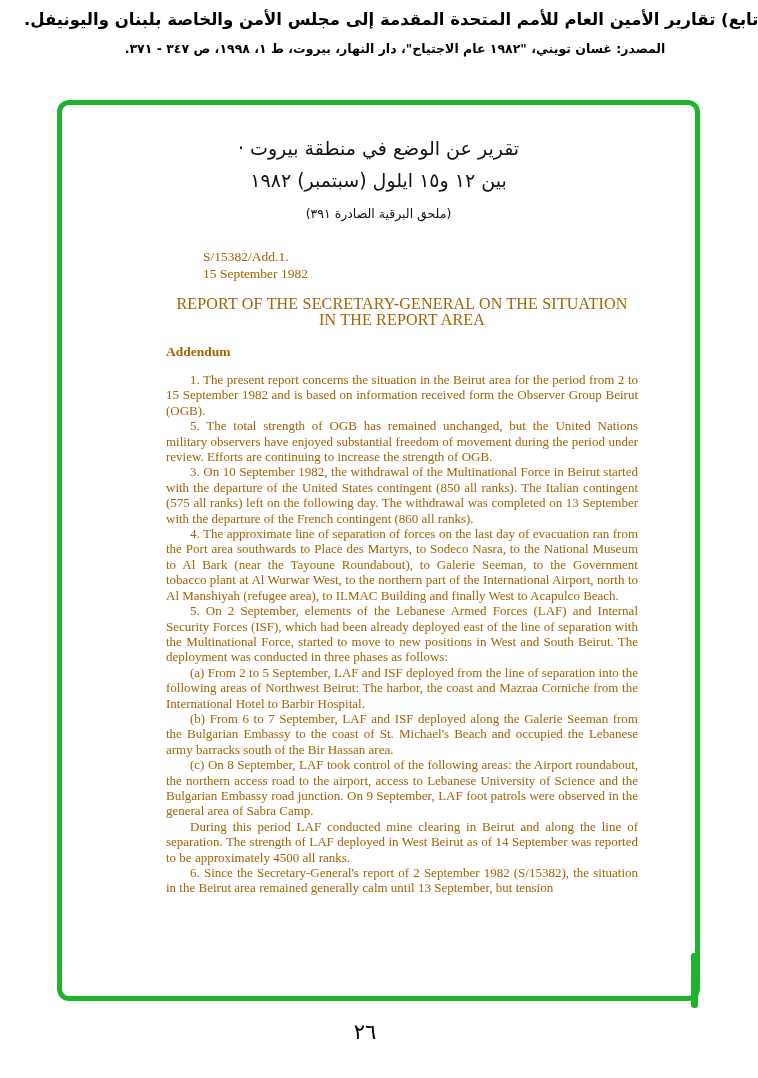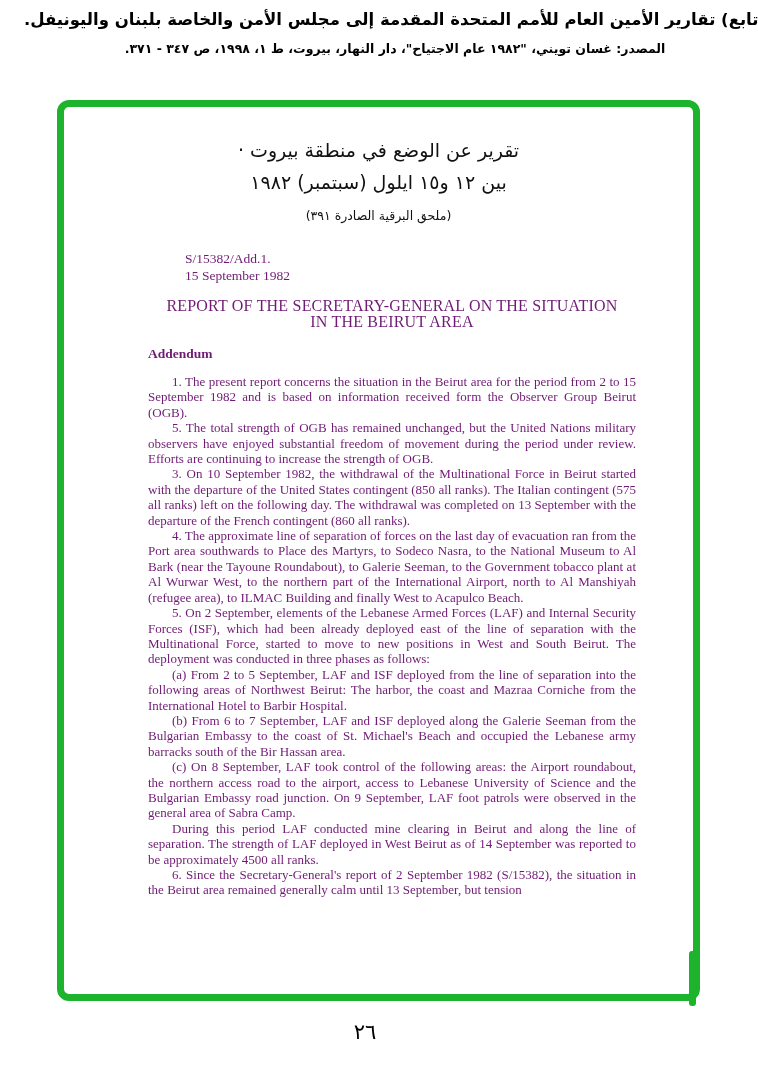--- a/index.html
+++ b/index.html
@@ -28,21 +28,21 @@
   .hdr-line1 { font-size: 16.5px; line-height: 26px; letter-spacing: 0; }
   .hdr-line2 { font-size: 12.5px; line-height: 22px; margin-top: 5px; }
 
   .green-box {
     position: absolute;
     left: 57px;
     top: 100px;
     width: 643px;
     height: 901px;
     box-sizing: border-box;
-    border: 7px solid #8b5cf6;
+    border: 5px solid #8b5cf6;
     border-radius: 12px;
     background: transparent;
   }
   .border-overshoot {
     position: absolute;
     right: -3px;
     bottom: -12px;
     width: 7px;
     height: 55px;
     border-radius: 3px;
@@ -55,22 +55,23 @@
     direction: rtl;
     font-family: "DejaVu Sans", sans-serif;
     color: #111;
   }
   .at-line1 { font-size: 19px; line-height: 27px; margin-bottom: 5px; }
   .at-line2 { font-size: 19px; line-height: 27px; margin-bottom: 11px; }
   .at-line3 { font-size: 12.5px; line-height: 18px; }
 
   .english {
     font-family: "Liberation Serif", serif;
-    color: #701a75;
-    padding: 0 57px 0 84px;
+    color: #a16207;
+    padding: 0 57px 0 56px;
+    margin-left: 48px;
   }
   .doc-id {
     margin: 26px 0 0 37px;
     font-size: 13.5px;
     line-height: 16.5px;
   }
   .report-title {
     margin-top: 14px;
     text-align: center;
     font-size: 16px;
@@ -124,21 +125,21 @@
   </div>
 
   <div class="english">
     <div class="doc-id">
       <div>S/15382/Add.1.</div>
       <div>15 September 1982</div>
     </div>
 
     <div class="report-title">
       <div>REPORT OF THE SECRETARY-GENERAL ON THE SITUATION</div>
-      <div>IN THE BEIRUT AREA</div>
+      <div>IN THE REPORT AREA</div>
     </div>
 
     <div class="addendum">Addendum</div>
 
     <div class="body-text">
       <p>1. The present report concerns the situation in the Beirut area for the period from 2 to 15 September 1982 and is based on information received form the Observer Group Beirut (OGB).</p>
       <p>5. The total strength of OGB has remained unchanged, but the United Nations military observers have enjoyed substantial freedom of movement during the period under review. Efforts are continuing to increase the strength of OGB.</p>
       <p>3. On 10 September 1982, the withdrawal of the Multinational Force in Beirut started with the departure of the United States contingent (850 all ranks). The Italian contingent (575 all ranks) left on the following day. The withdrawal was completed on 13 September with the departure of the French contingent (860 all ranks).</p>
       <p>4. The approximate line of separation of forces on the last day of evacuation ran from the Port area southwards to Place des Martyrs, to Sodeco Nasra, to the National Museum to Al Bark (near the Tayoune Roundabout), to Galerie Seeman, to the Government tobacco plant at Al Wurwar West, to the northern part of the International Airport, north to Al Manshiyah (refugee area), to ILMAC Building and finally West to Acapulco Beach.</p>
       <p>5. On 2 September, elements of the Lebanese Armed Forces (LAF) and Internal Security Forces (ISF), which had been already deployed east of the line of separation with the Multinational Force, started to move to new positions in West and South Beirut. The deployment was conducted in three phases as follows:</p>

